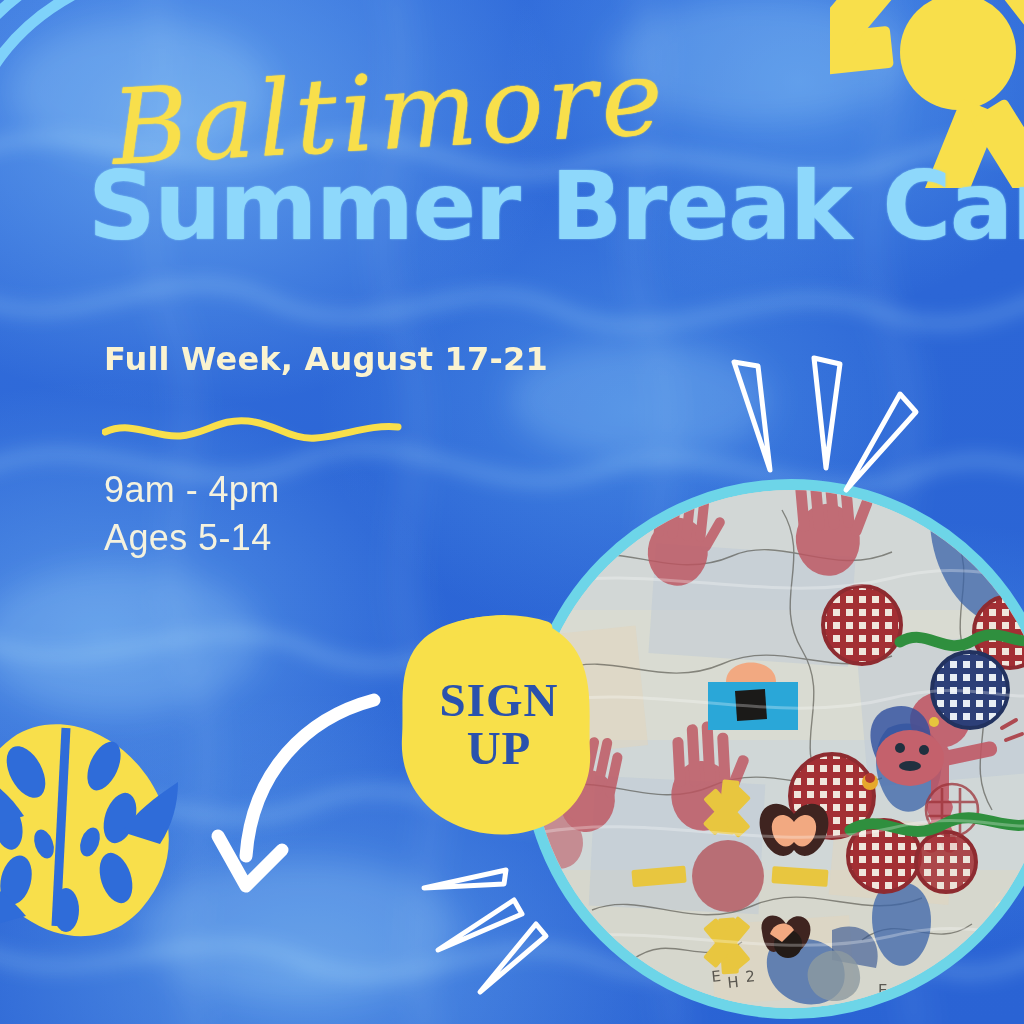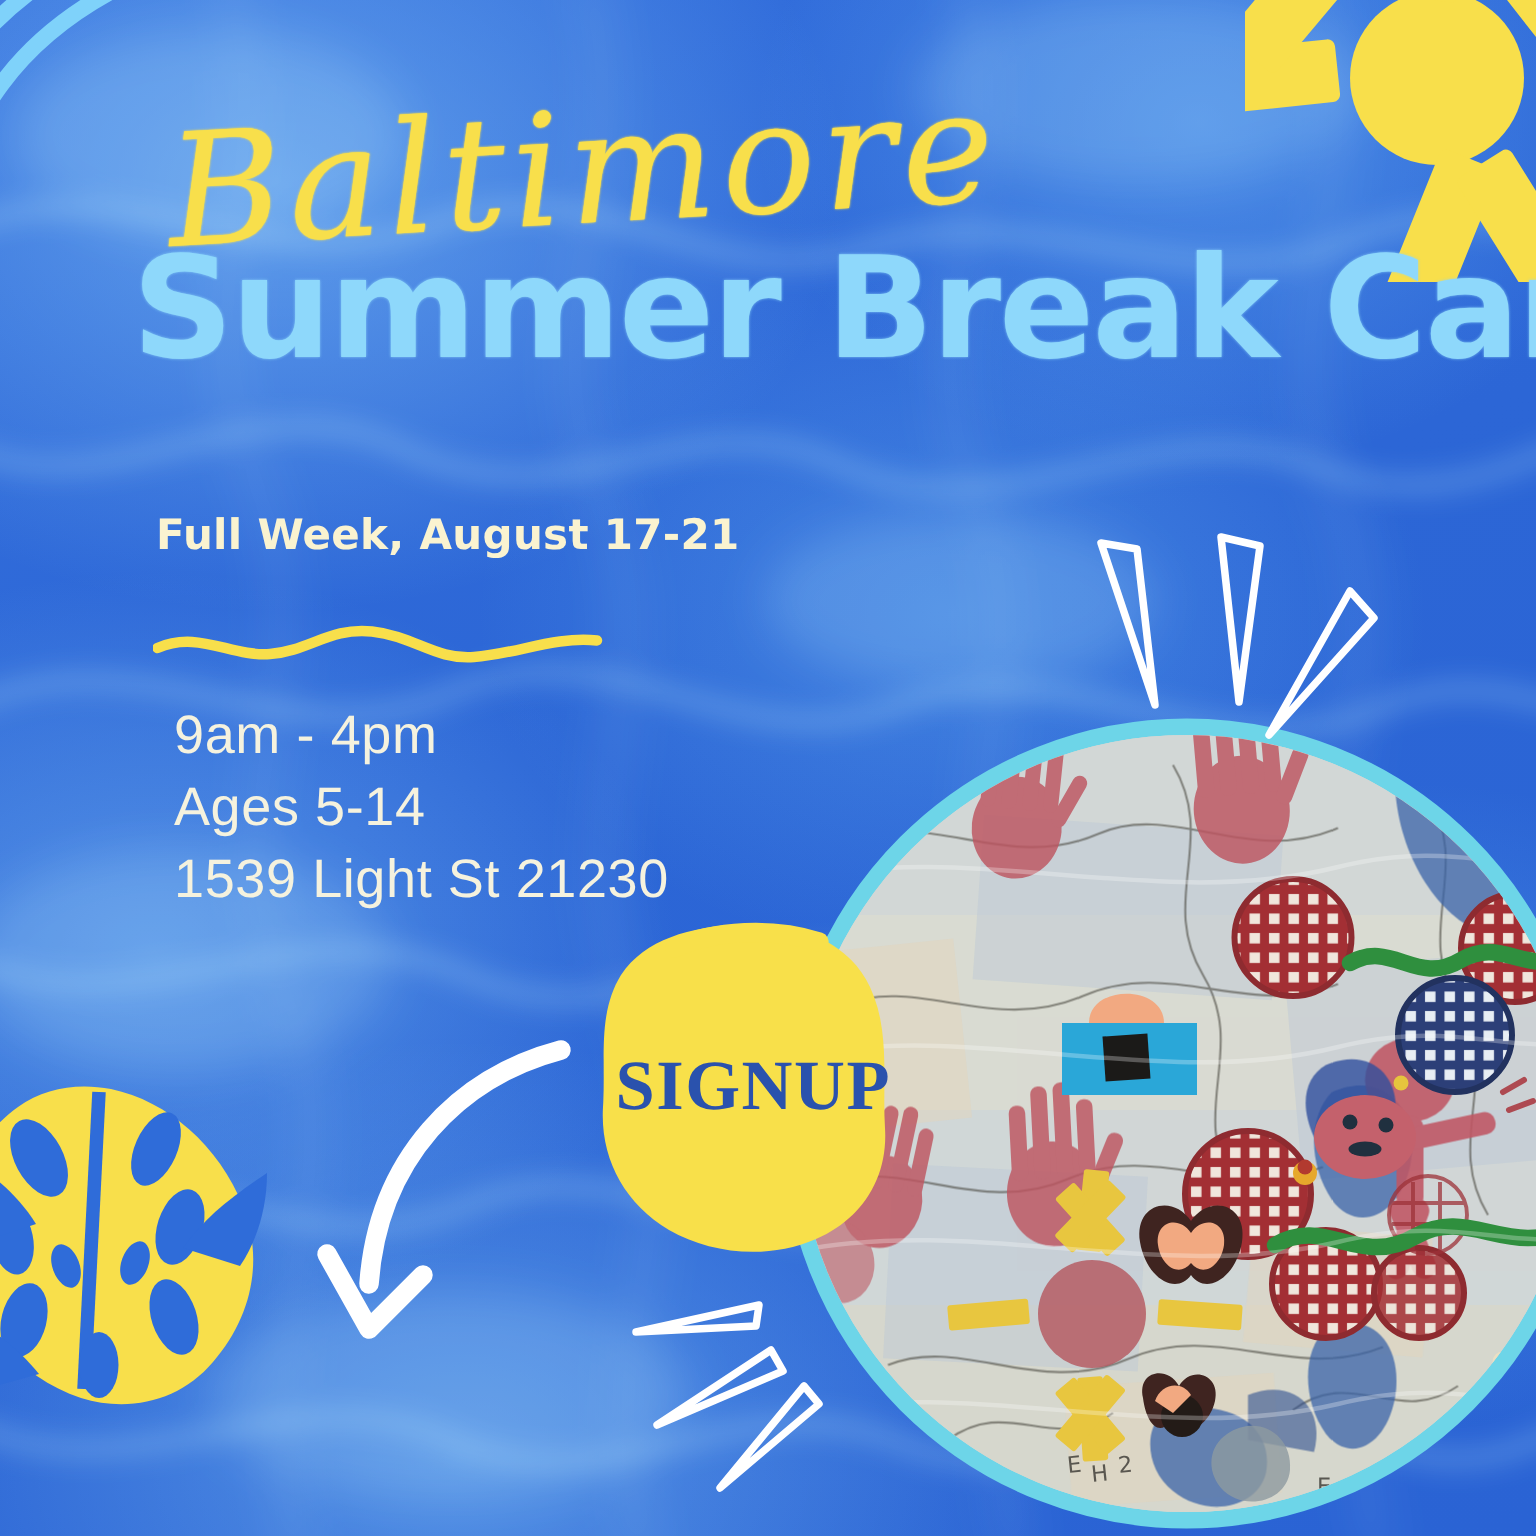--- a/index.html
+++ b/index.html
@@ -51,53 +51,53 @@
     font-weight:700; font-size:94px; line-height:1.02;
     color:#8ed8fb; letter-spacing:-1.5px;
     white-space:nowrap;
     text-shadow:0 0 2px rgba(142,216,251,.85);
   }
 
   
   .subhead {
     position:absolute; left:104px; top:340px;
     font-family:"DejaVu Sans", sans-serif;
-    font-weight:700; font-size:28px; letter-spacing:.2px;
+    font-weight:700; font-size:32px; letter-spacing:.2px;
     color:#faf3d0;
   }
   .wave-div { position:absolute; left:102px; top:412px; width:300px; height:34px; }
   .details {
     position:absolute; left:104px; top:466px;
     font-family:"Liberation Sans", sans-serif;
     font-weight:400; font-size:36px; line-height:1.33;
     color:#f5f2de; letter-spacing:.4px;
   }
-  .details div { white-space:nowrap;margin-left:12px; }
+  .details div { white-space:nowrap; }
 
   
   .photo-wrap {
     position:absolute; left:521px; top:479px;
     width:540px; height:540px;
   }
   .photo-ring {
     position:absolute; inset:0; border-radius:50%;
     border:11px solid #6dd5e8;
     overflow:hidden; background:#cfd8d6;
   }
   .photo-art { position:absolute; inset:0; }
 
   
   .signup {
     position:absolute; left:398px; top:612px;
     width:196px; height:226px;
   }
   .signup-label {
     position:absolute; inset:0;
-    display:flex; flex-direction:row;
-    align-items:center; justify-content:flex-end;
+    display:flex; flex-direction:column;
+    align-items:center; justify-content:center;
     font-family:"Liberation Serif", serif;
     font-weight:700; font-size:47px; line-height:1.02;
     color:#2a52ad; letter-spacing:1px;
     text-align:center;
     padding-left:6px;
   }
 
   
   .arrow    { position:absolute; left:208px; top:676px; width:240px; height:250px; }
   .rays-top { position:absolute; left:718px; top:352px; width:210px; height:145px; }
@@ -192,21 +192,20 @@
 
   <div class="subhead">Full Week, August 17-21</div>
 
   <svg class="wave-div" viewBox="0 0 300 34">
     <path d="M3,20 C30,8 52,26 78,24 C104,22 118,6 146,9 C174,12 188,28 214,26 C242,24 268,12 296,15" fill="none" stroke="#f8df4b" stroke-width="7" stroke-linecap="round"></path>
   </svg>
 
   <div class="details">
     <div>9am - 4pm</div>
     <div>Ages 5-14</div>
-    <div>1539 Light St 21230</div>
   </div>
 
   <div class="photo-wrap">
     <div class="photo-ring">
       <svg class="photo-art" viewBox="0 0 518 518" preserveAspectRatio="xMidYMid slice">
         <defs>
           <filter id="rough">
               <feTurbulence baseFrequency="0.9" numOctaves="3" result="n"></feTurbulence>
             <feColorMatrix in="n" type="saturate" values="0"></feColorMatrix>
             <feComposite in2="SourceGraphic" operator="in"></feComposite>

